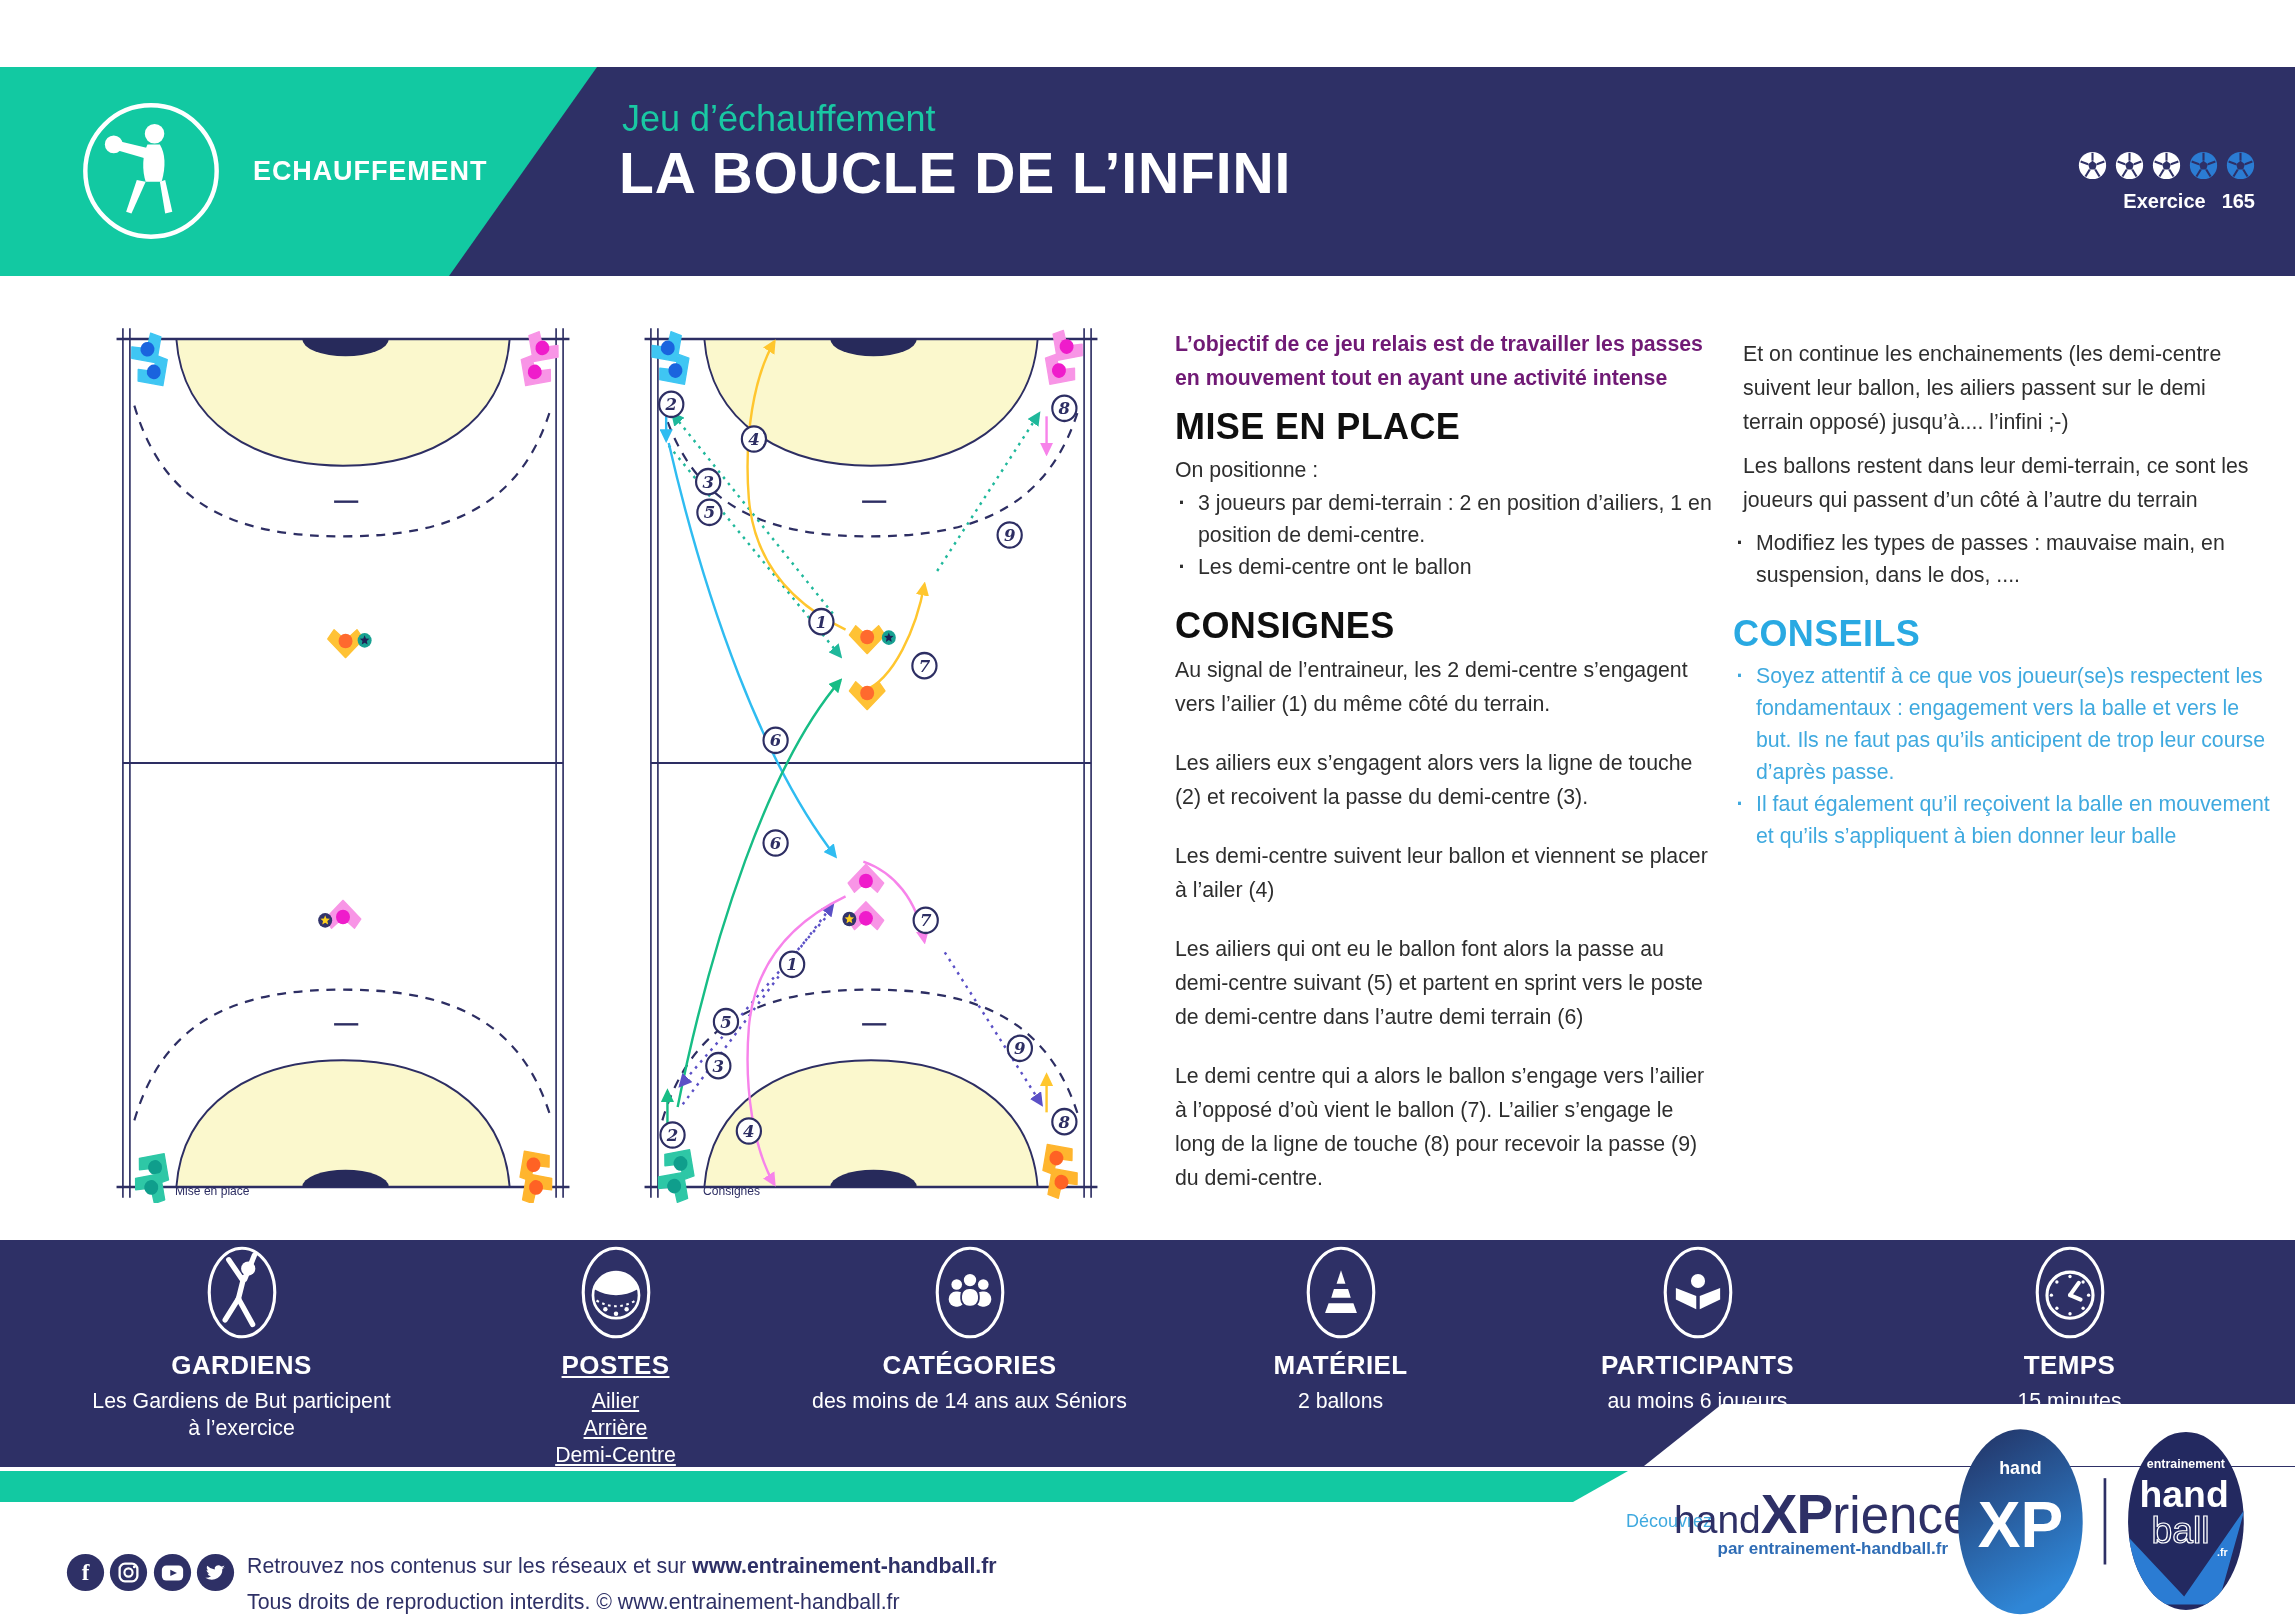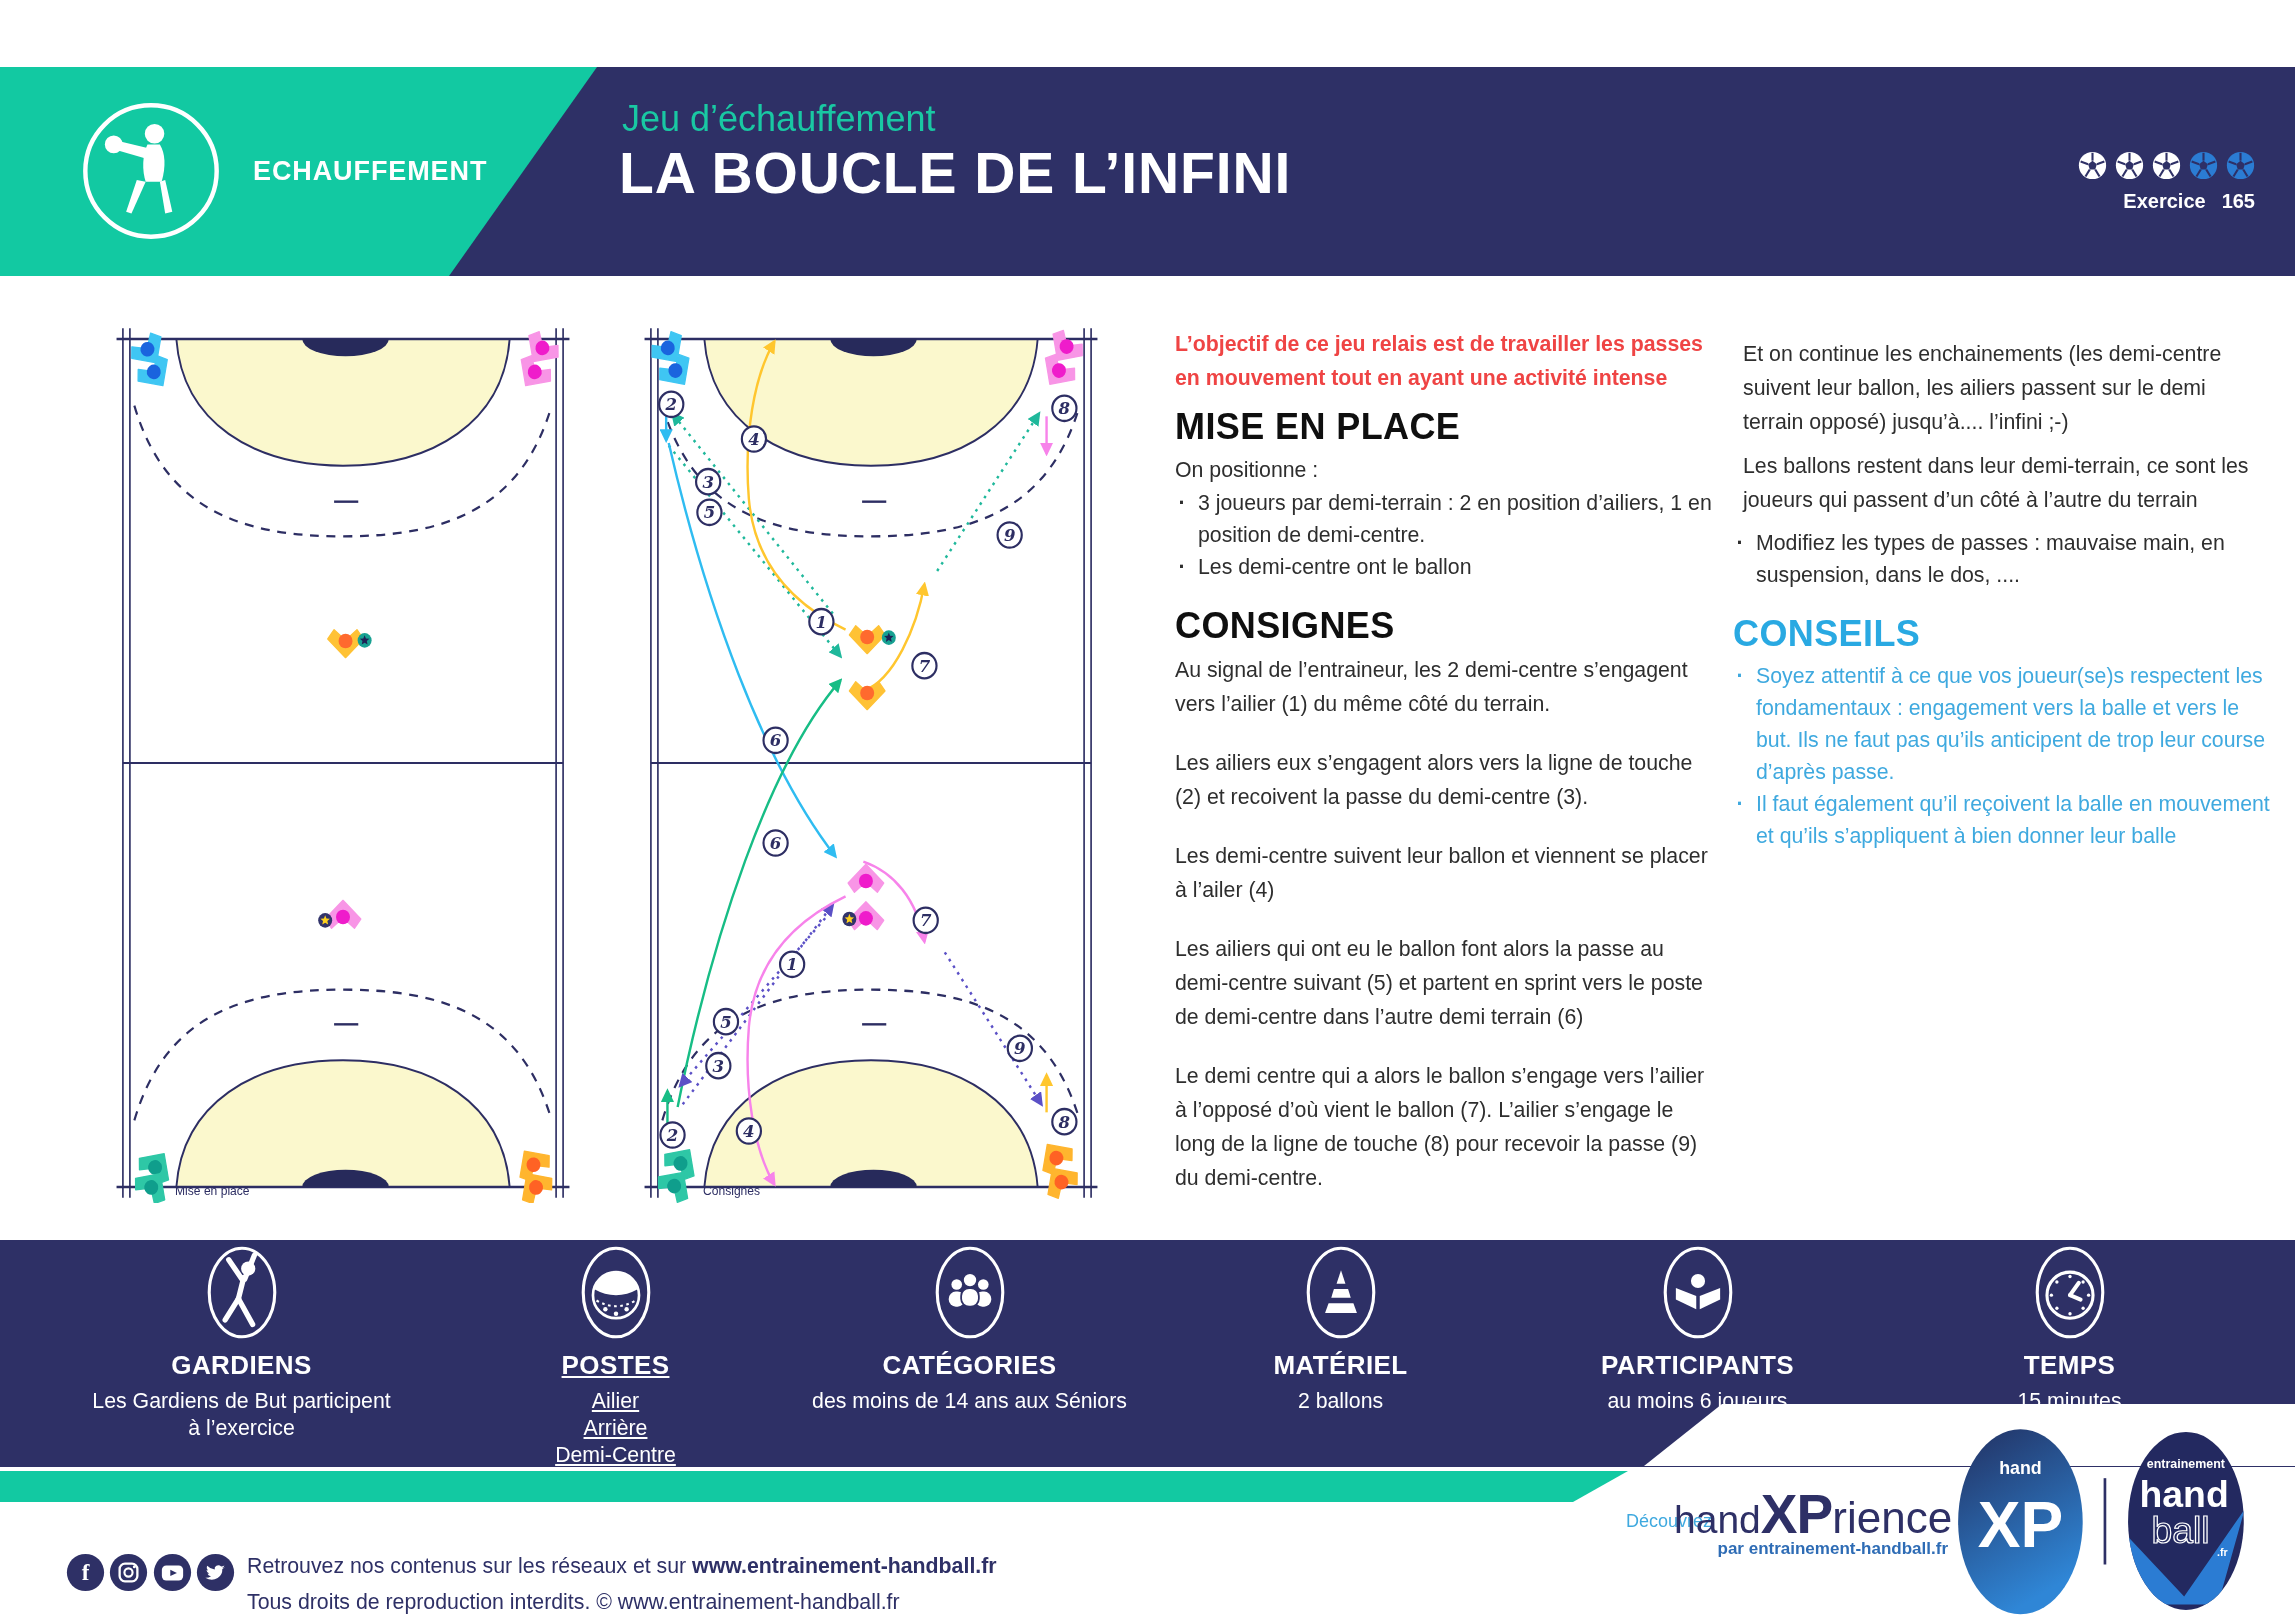--- a/index.html
+++ b/index.html
@@ -13,21 +13,21 @@
   .hdr-eyebrow{left:253px;top:156px;font-size:27px;font-weight:800;color:#fff;letter-spacing:0.9px;}
   .hdr-sub{left:622px;top:98px;font-size:36px;color:#19C8A3;}
   .hdr-title{left:619px;top:140px;font-size:57px;font-weight:800;color:#fff;letter-spacing:0.9px;}
   .hdr-ex{right:40px;top:190px;font-size:20px;font-weight:700;color:#fff;}
   .hdr-ex span{margin-left:16px;}
   .balls{left:2078px;top:151px;display:flex;gap:8px;}
   
   .col{line-height:34px;font-size:21.3px;color:#2e2e2e;}
   .col1{left:1175px;top:327px;width:538px;}
   .col2{left:1733px;top:327px;width:538px;}
-  .objective{font-weight:700;color:#ef4444;}
+  .objective{font-weight:700;color:#701a75;}
   h2.sec{font-size:36px;font-weight:800;color:#0f0f0f;margin:23px 0 7.1px 0;line-height:39px;letter-spacing:0.4px;}
   h2.sec.first{margin-top:12.4px;}
   h2.sec.blue{color:#29A9E2;}
   .bullets{margin:0;}
   .bullet{position:relative;padding-left:23px;line-height:32px;}
   .bullet::before{content:"·";position:absolute;left:3.6px;top:0;font-weight:700;}
   .bullet.blue{color:#3FA9DF;}
   .para{margin:0 4px 25px 0;}
   .tight{margin:10px;}
   
@@ -40,21 +40,21 @@
   .teal-stripe{left:0;top:1471px;width:1628px;height:31px;background:#12C9A2;
          clip-path:polygon(0 0,1628px 0,1573px 31px,0 31px);}
   
   .social{left:66px;top:1553px;display:flex;gap:4.4px;}
   .note{left:247px;top:1548px;font-size:21.3px;color:#2E3066;line-height:36px;}
   .note b{font-weight:800;}
   .brand{left:1610px;top:1511px;font-size:18px;color:#3FA9DF;margin-left:16px;}
   .brand-name{left:1674px;top:1482px;display:flex;align-items:baseline;color:#2E3066;}
   .brand-name .bn-hand{font-size:39px;font-weight:400;}
   .brand-name .bn-xp{font-size:55px;font-weight:800;letter-spacing:-0.9px;}
-  .brand-name .bn-rience{font-size:44px;font-weight:400;}
+  .brand-name .bn-rience{font-size:51px;font-weight:400;}
   .brand-by{left:1674px;top:1539px;width:274px;text-align:right;font-size:17px;font-weight:700;color:#2E6CB5;}
   svg{display:block;}
 </style>
 </head>
 <body>
 
 <div class="page">
 
   <div class="abs hdr-band"></div>
   <div class="abs hdr-teal"></div>

